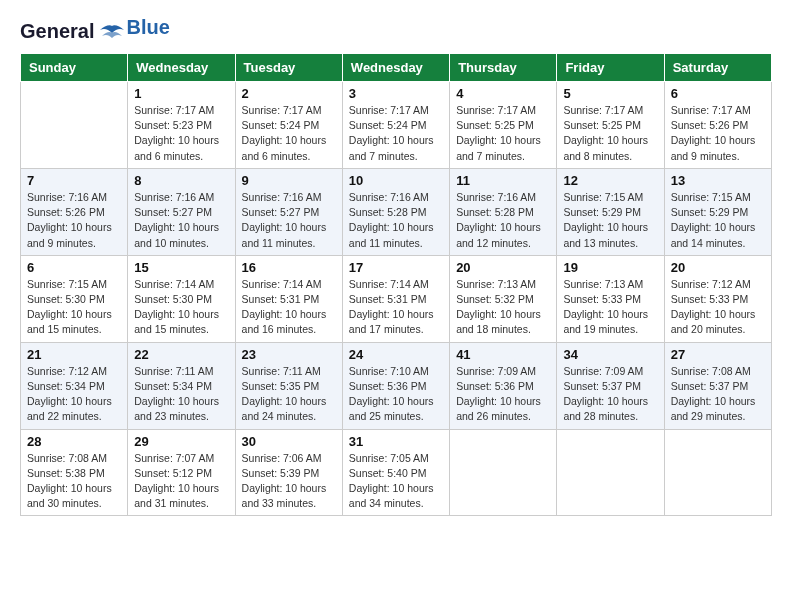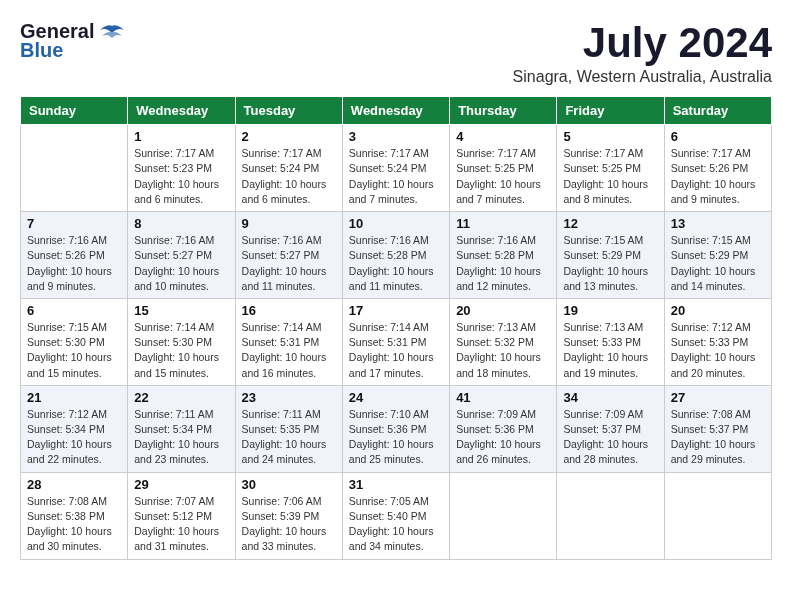--- a/index.html
+++ b/index.html
@@ -11,21 +11,21 @@
       padding: 20px;
     }
     .header-section {
       display: flex;
       justify-content: space-between;
       align-items: flex-start;
       margin-bottom: 10px;
     }
     .logo {
       display: flex;
-      flex-direction: column;
+      flex-direction: row;
       align-items: flex-start;
     }
     .logo-top {
       display: flex;
       align-items: center;
       gap: 2px;
     }
     .title-section {
       text-align: right;
     }
@@ -94,24 +94,20 @@
   <div class="logo">
     <div class="logo-top">
       <span style="font-size:20px;font-weight:bold;color:#1a1a2e;">General</span>
       <svg width="28" height="18" viewBox="0 0 28 18" style="margin-left:2px;margin-top:2px;">
         <path d="M14 2 C16 0, 22 2, 26 6 C22 4, 18 5, 14 9 C10 5, 6 4, 2 6 C6 2, 12 0, 14 2Z" fill="#2563a8"></path>
         <path d="M14 9 C16 7, 20 8, 24 12 C20 10, 17 11, 14 14 C11 11, 8 10, 4 12 C8 8, 12 7, 14 9Z" fill="#2563a8" opacity="0.6"></path>
       </svg>
     </div>
     <span style="font-size:20px;font-weight:bold;color:#2563a8;margin-top:-4px;">Blue</span>
   </div>
-  <div class="title-section">
-    <div class="month-title">July 2024</div>
-    <div class="location-title">Sinagra, Western Australia, Australia</div>
-  </div>
 </div>
 
 <table class="calendar">
   <thead>
     <tr>
     <th>Sunday</th>
         <th>Wednesday</th>
         <th>Tuesday</th>
         <th>Wednesday</th>
         <th>Thursday</th>

